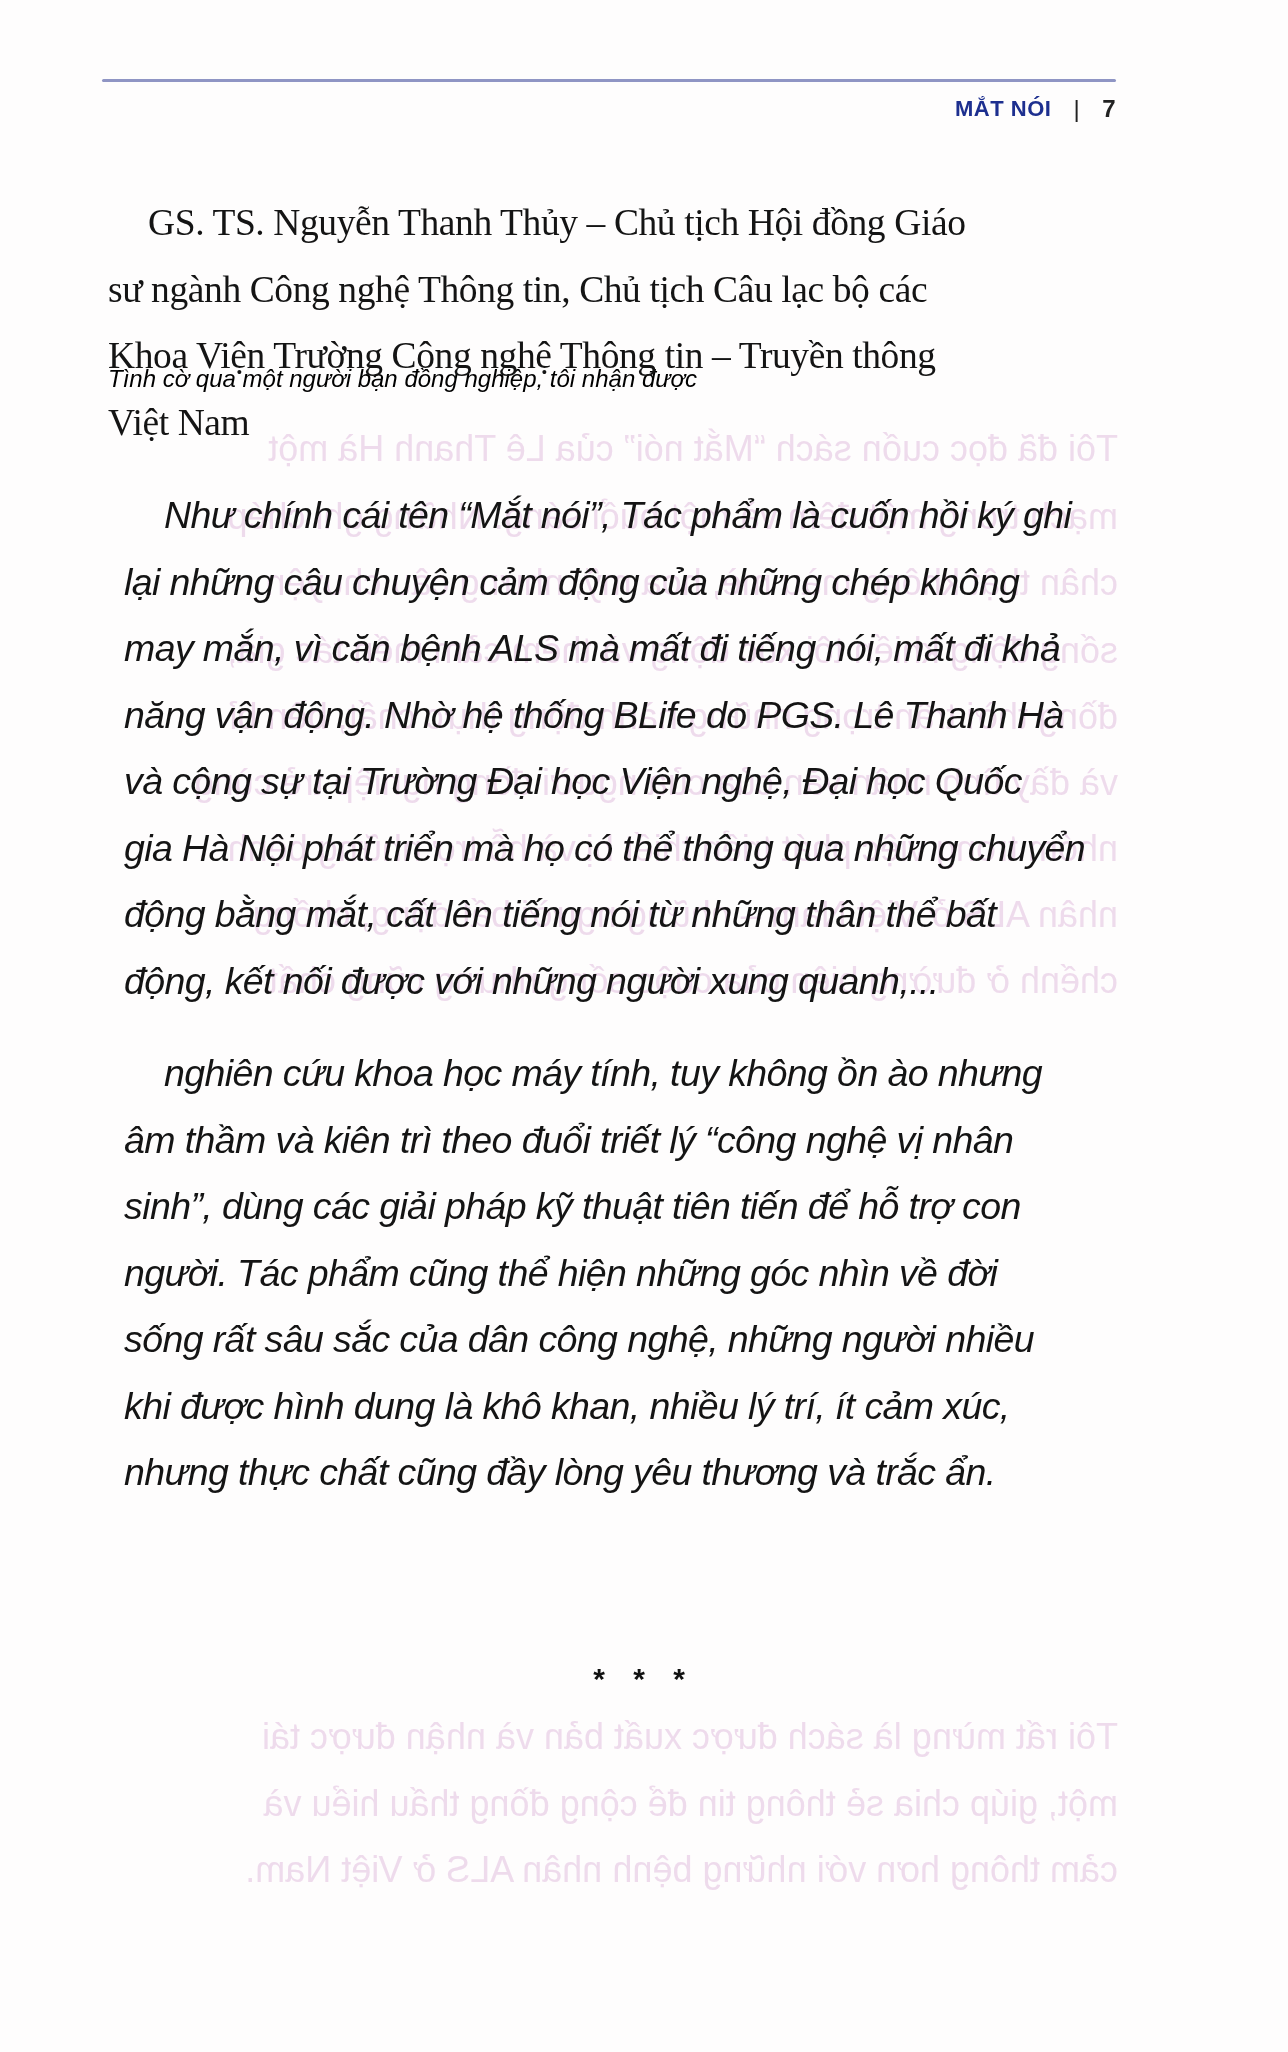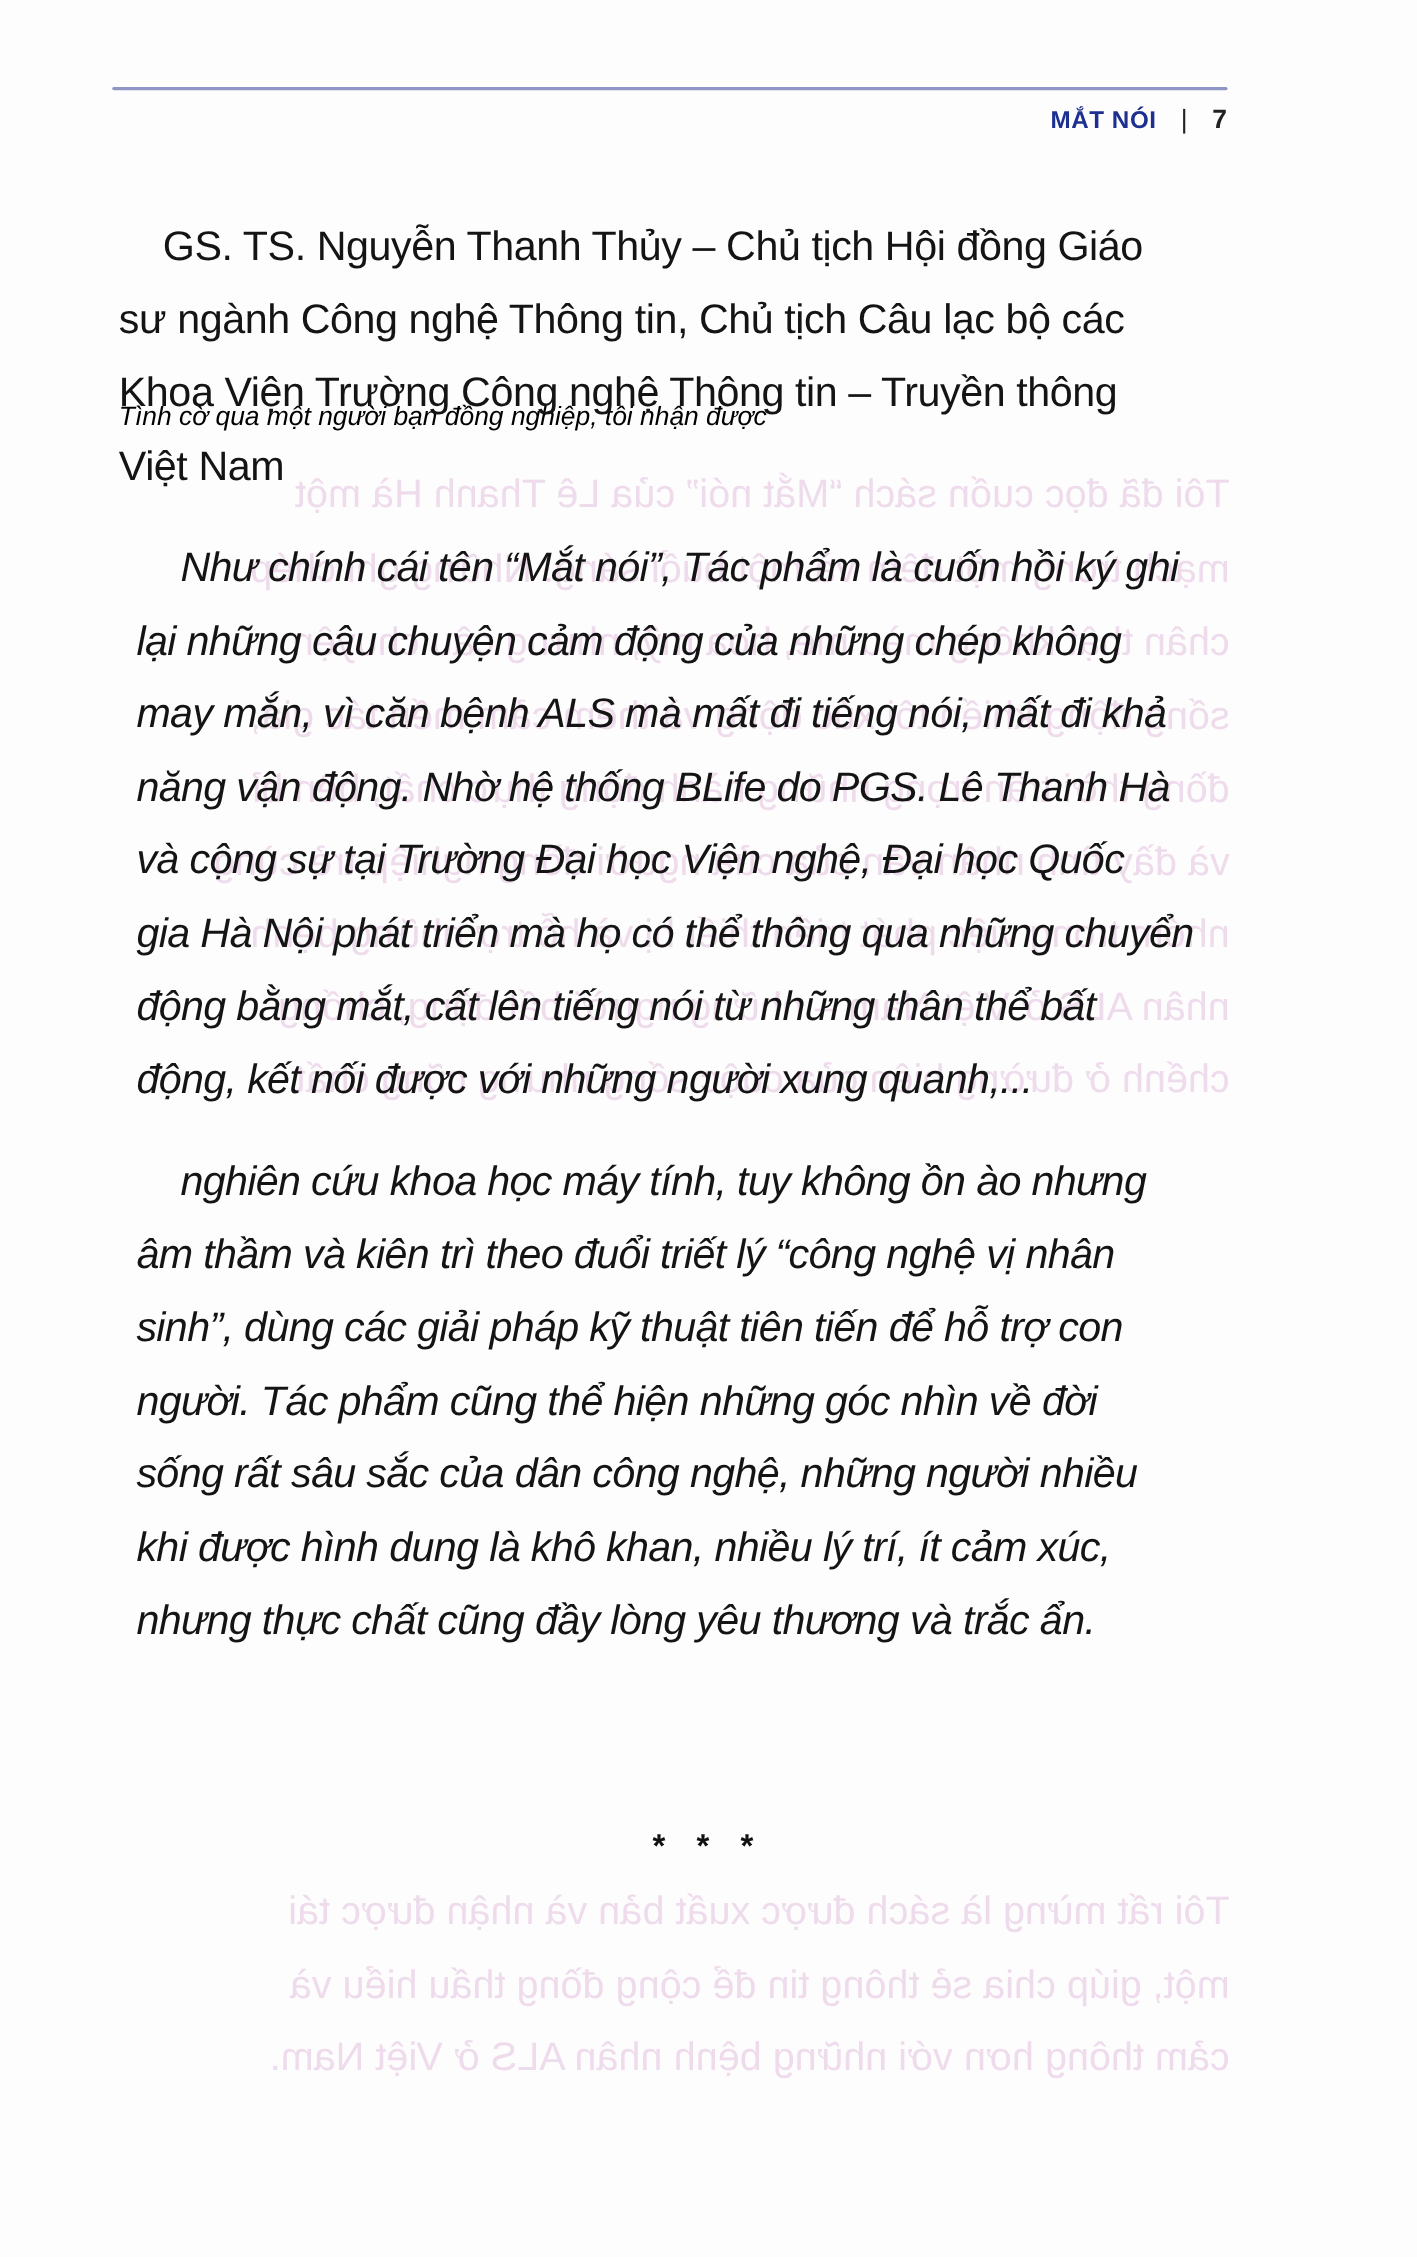--- a/index.html
+++ b/index.html
@@ -92,21 +92,21 @@
       letter-spacing: -0.6px;
     }
     .para {
       margin: 0;
       text-align: justify;
       text-align-last: left;
     }
     .para.indent { text-indent: 40px; }
     .para.italic { font-style: italic; }
     .para + .para { margin-top: 26px; margin-left: 16px; }
-    .para.p1 { letter-spacing: -0.4px; }
+    .para.p1 { letter-spacing: -0.4px; font-family: Liberation Serif, serif; }
     .line { display: block; white-space: nowrap; }
 
     .asterisks {
       position: absolute;
       left: 0;
       width: 1288px;
       top: 1662px;
       text-align: center;
       font-size: 30px;
       font-weight: bold;

